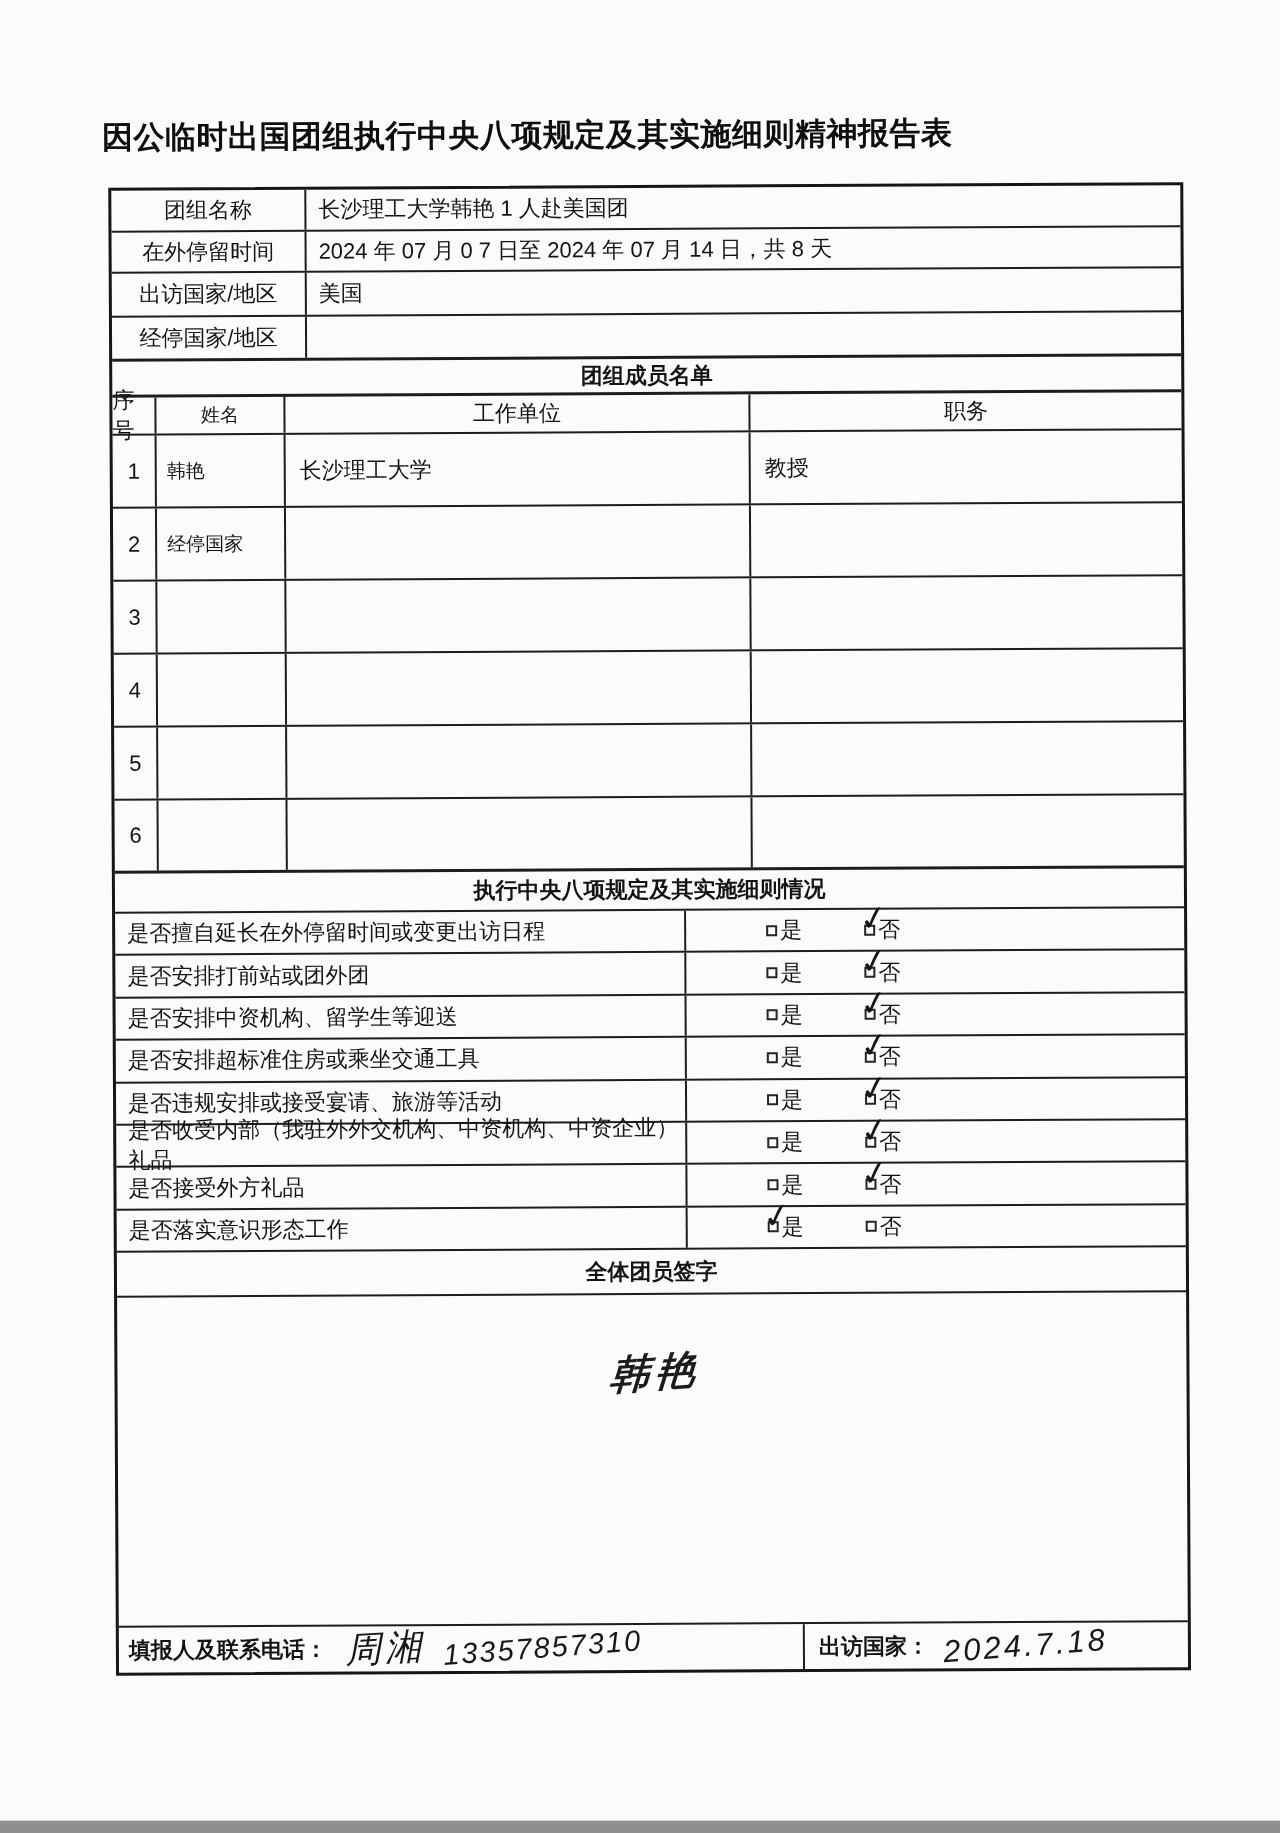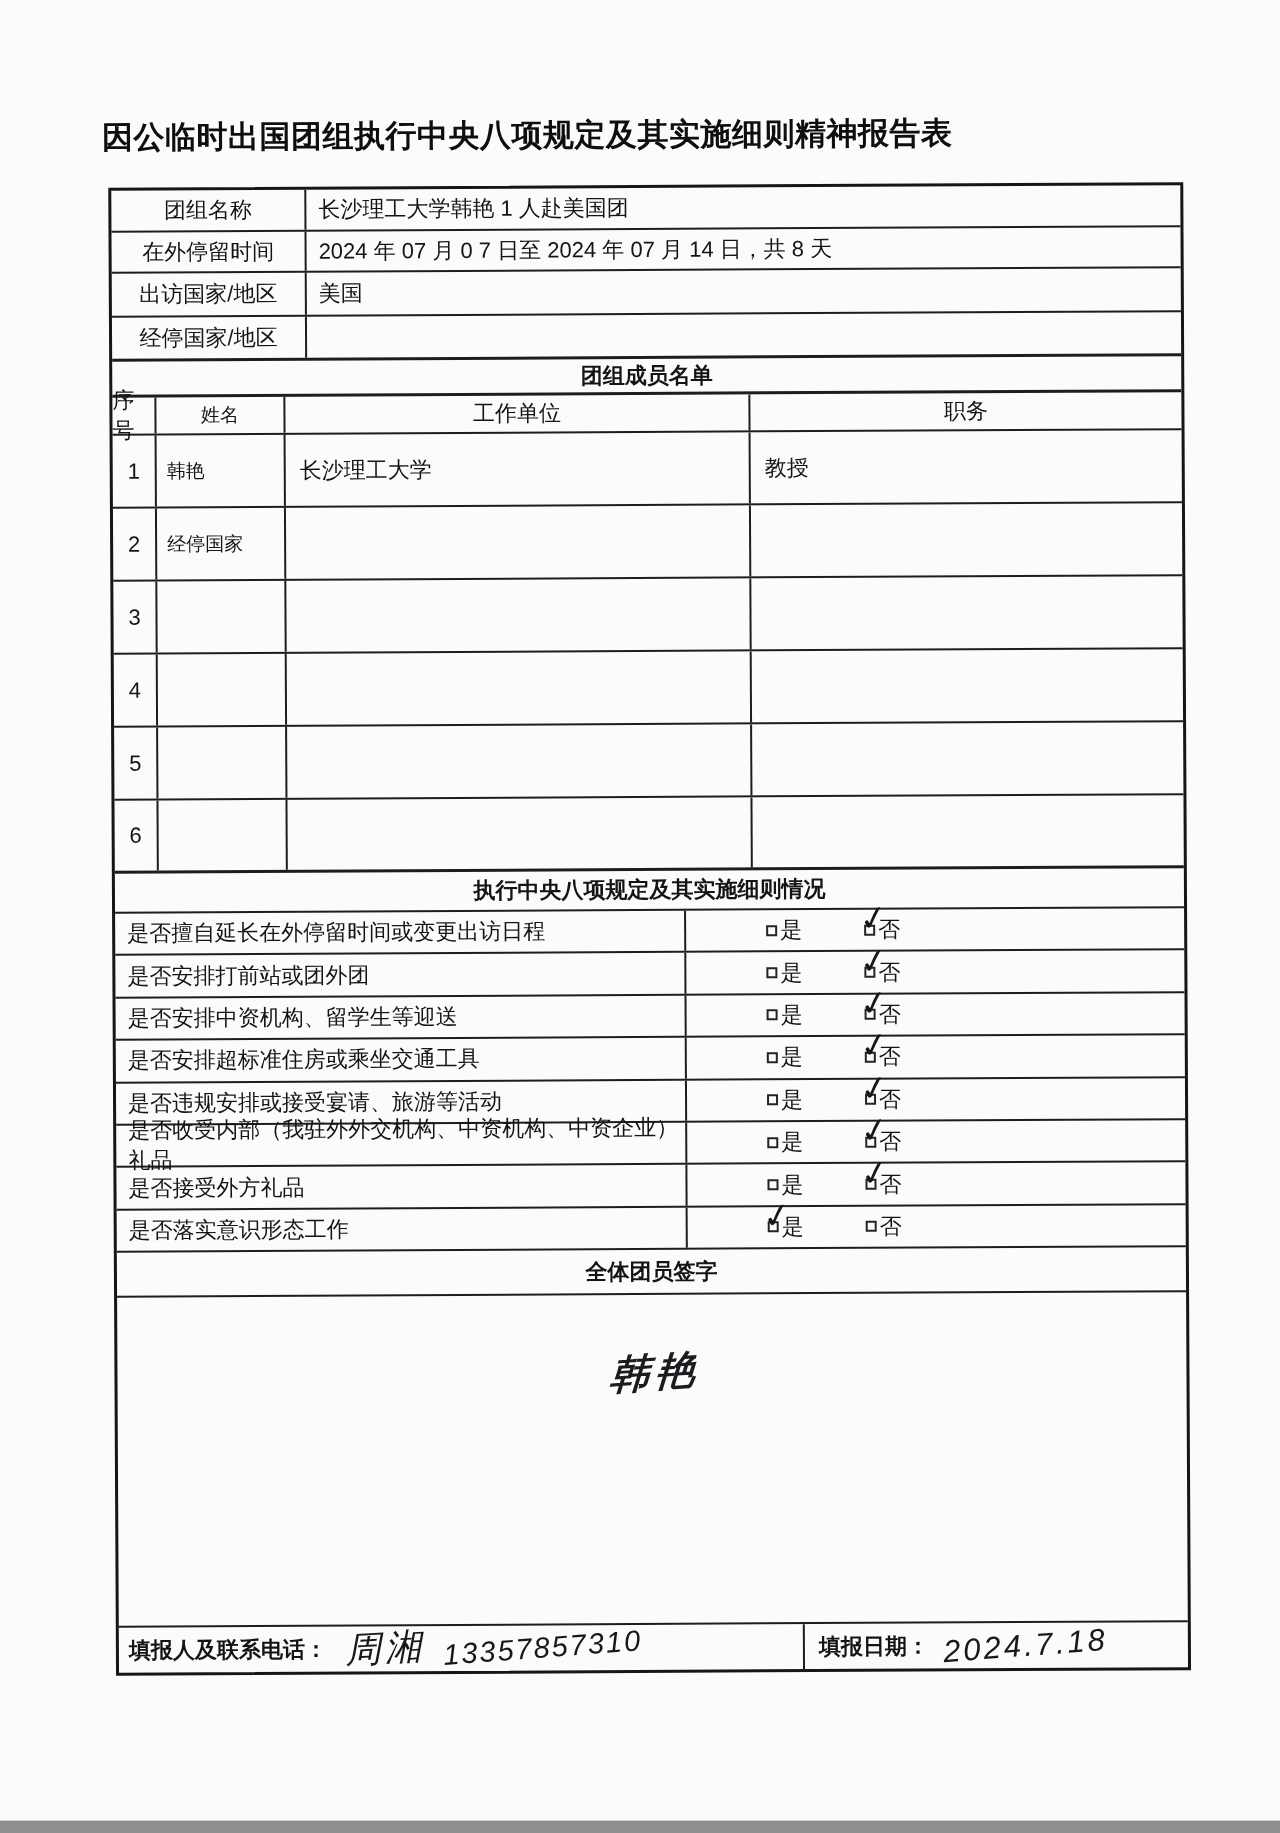--- a/index.html
+++ b/index.html
@@ -264,21 +264,21 @@
       </div>
     </div>
 
     <div class="row" style="height:45px">
       <div class="cell f-left">
         <span class="f-label">填报人及联系电话：</span>
         <span class="hand hand-name">周湘</span>
         <span class="hand hand-phone">13357857310</span>
       </div>
       <div class="cell f-right">
-        <span class="f-label">填报日期：</span>
+        <span class="f-label">出访国家：</span>
         <span class="hand hand-date">2024.7.18</span>
       </div>
     </div>
 
   </div>
 </div>
 
 <div class="scan-bar-edge"></div>
 <div class="scan-bar"></div>
 

